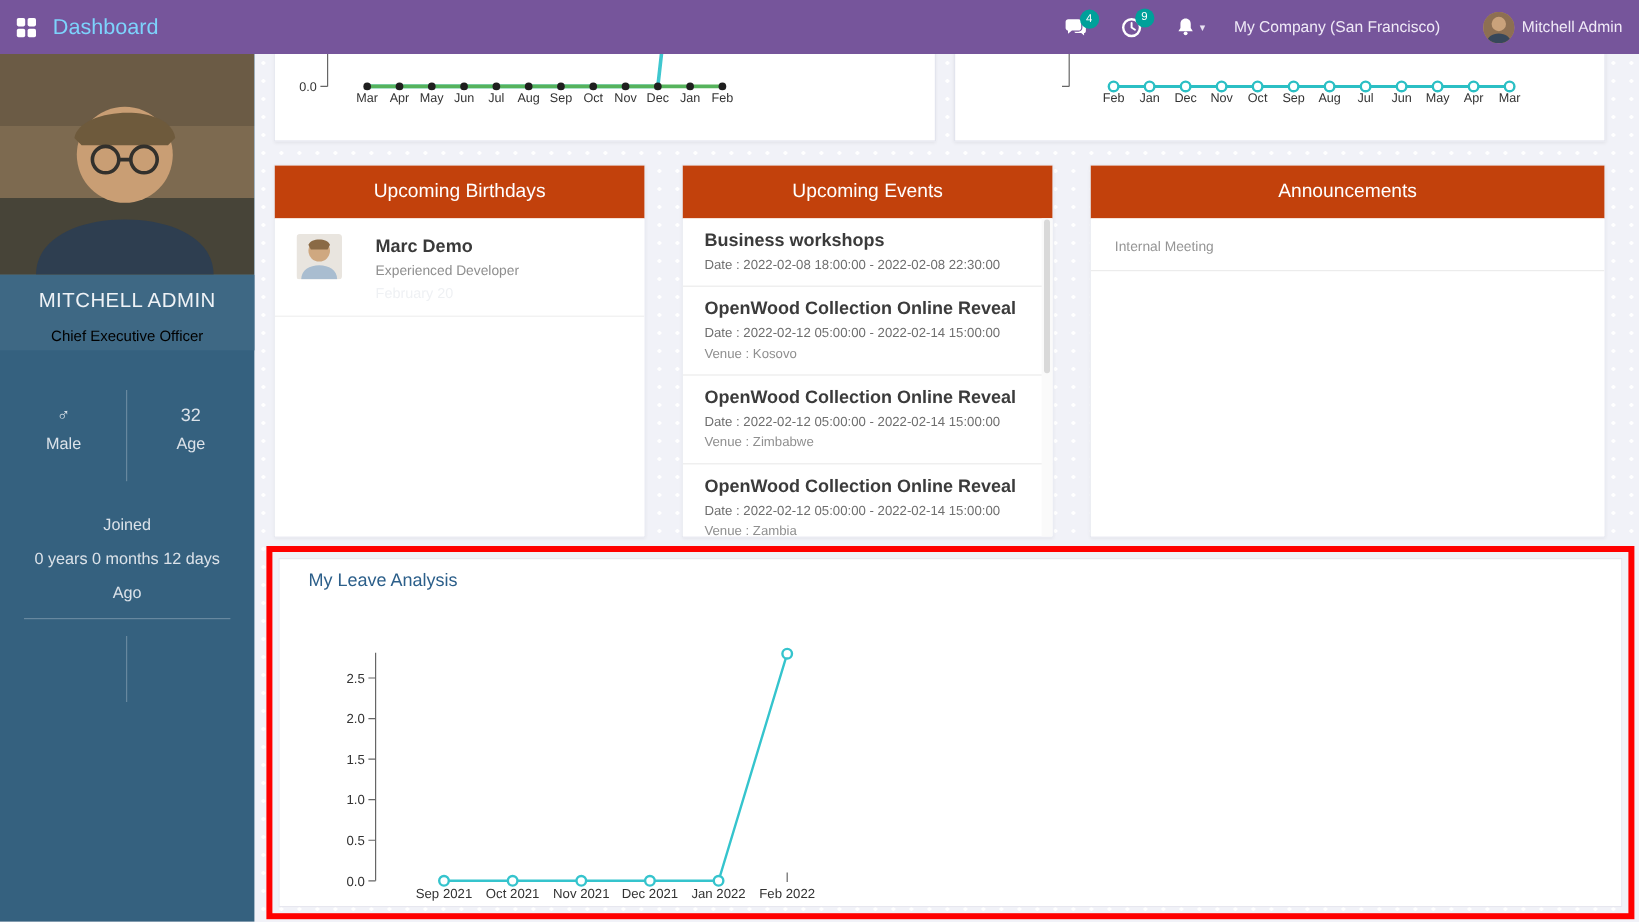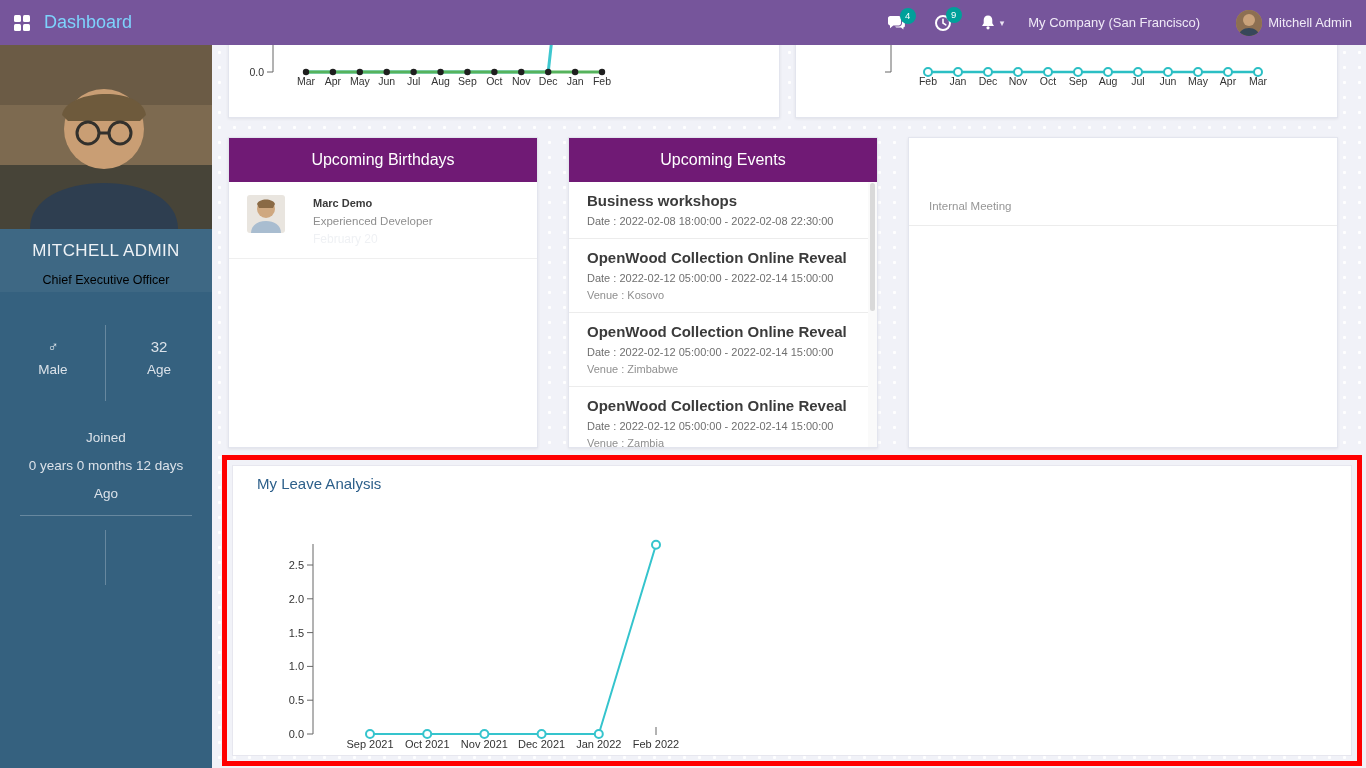--- a/index.html
+++ b/index.html
@@ -52,30 +52,30 @@
   .card { position:absolute; background:#fff; border:1px solid #e3e5ee;
     box-shadow:0 1px 3px rgba(0,0,0,.07); z-index:6; }
 
   
   #chart-card-a { left:228px; top:-60px; width:552px; height:178px; }
   #chart-card-b { left:795px; top:-60px; width:543px; height:178px; }
   .chart-svg { position:absolute; left:0; top:0; }
   svg text { font-family:"Liberation Sans", sans-serif; }
 
   
-  .panel-header { position:absolute; left:0; top:0; right:0; height:44px; background:#701a75;
+  .panel-header { position:absolute; left:0; top:0; right:0; height:44px; background:#c2410c;
     color:#fff; font-size:16px; text-align:center; line-height:44px; }
   #card-birthdays { left:228px; top:137px; width:310px; height:311px; }
   #card-events   { left:568px; top:137px; width:310px; height:311px; }
   #card-announce { left:908px; top:137px; width:430px; height:311px; }
   .panel-body { position:absolute; left:0; top:44px; right:0; bottom:0; overflow:hidden; background:#fff; }
 
   .bday-item { display:flex; padding:13px 16px 12px 18px; border-bottom:1px solid #efefef; }
   .bday-avatar { width:38px; height:38px; border-radius:3px; overflow:hidden; flex:0 0 38px; margin-right:28px; }
-  .bday-name { font-size:11px; font-weight:bold; color:#3a3a3a; margin-top:2px; }
+  .bday-name { font-size:15px; font-weight:bold; color:#3a3a3a; margin-top:2px; }
   .bday-role { font-size:11.5px; color:#8f8f8f; margin-top:6px; }
   .bday-date { font-size:12px; color:#eff1f4; margin-top:5px; }
 
   .event-item { padding:10px 20px 11px 18px; border-bottom:1px solid #ececec; }
   .event-name { font-size:15px; font-weight:bold; color:#3b3b3b; }
   .event-date { font-size:11px; color:#6f6f6f; margin-top:6px; }
   .event-venue { font-size:11px; color:#8f8f8f; margin-top:5px; }
   .event-venue:empty { display:none; margin:0; }
 
   #events-scrolltrack { position:absolute; right:0; top:44px; bottom:0; width:9px; background:#fafafa; }
@@ -294,20 +294,21 @@
       <div class="event-date">Date : 2022-02-12 05:00:00 - 2022-02-14 15:00:00</div>
       <div class="event-venue">Venue : Zambia</div>
     </div>
   </div>
   <div id="events-scrolltrack">
     <div id="events-scrollthumb"></div>
   </div>
 </div>
 
 <div class="card" id="card-announce">
+  <div class="panel-header">Announcements</div>
   <div class="panel-body">
     <div class="ann-item">
       <div class="ann-desc">Internal Meeting</div>
     </div>
   </div>
 </div>
 
 <div id="red-box">
   <div id="leave-card">
     <div id="leave-title">My Leave Analysis</div>

